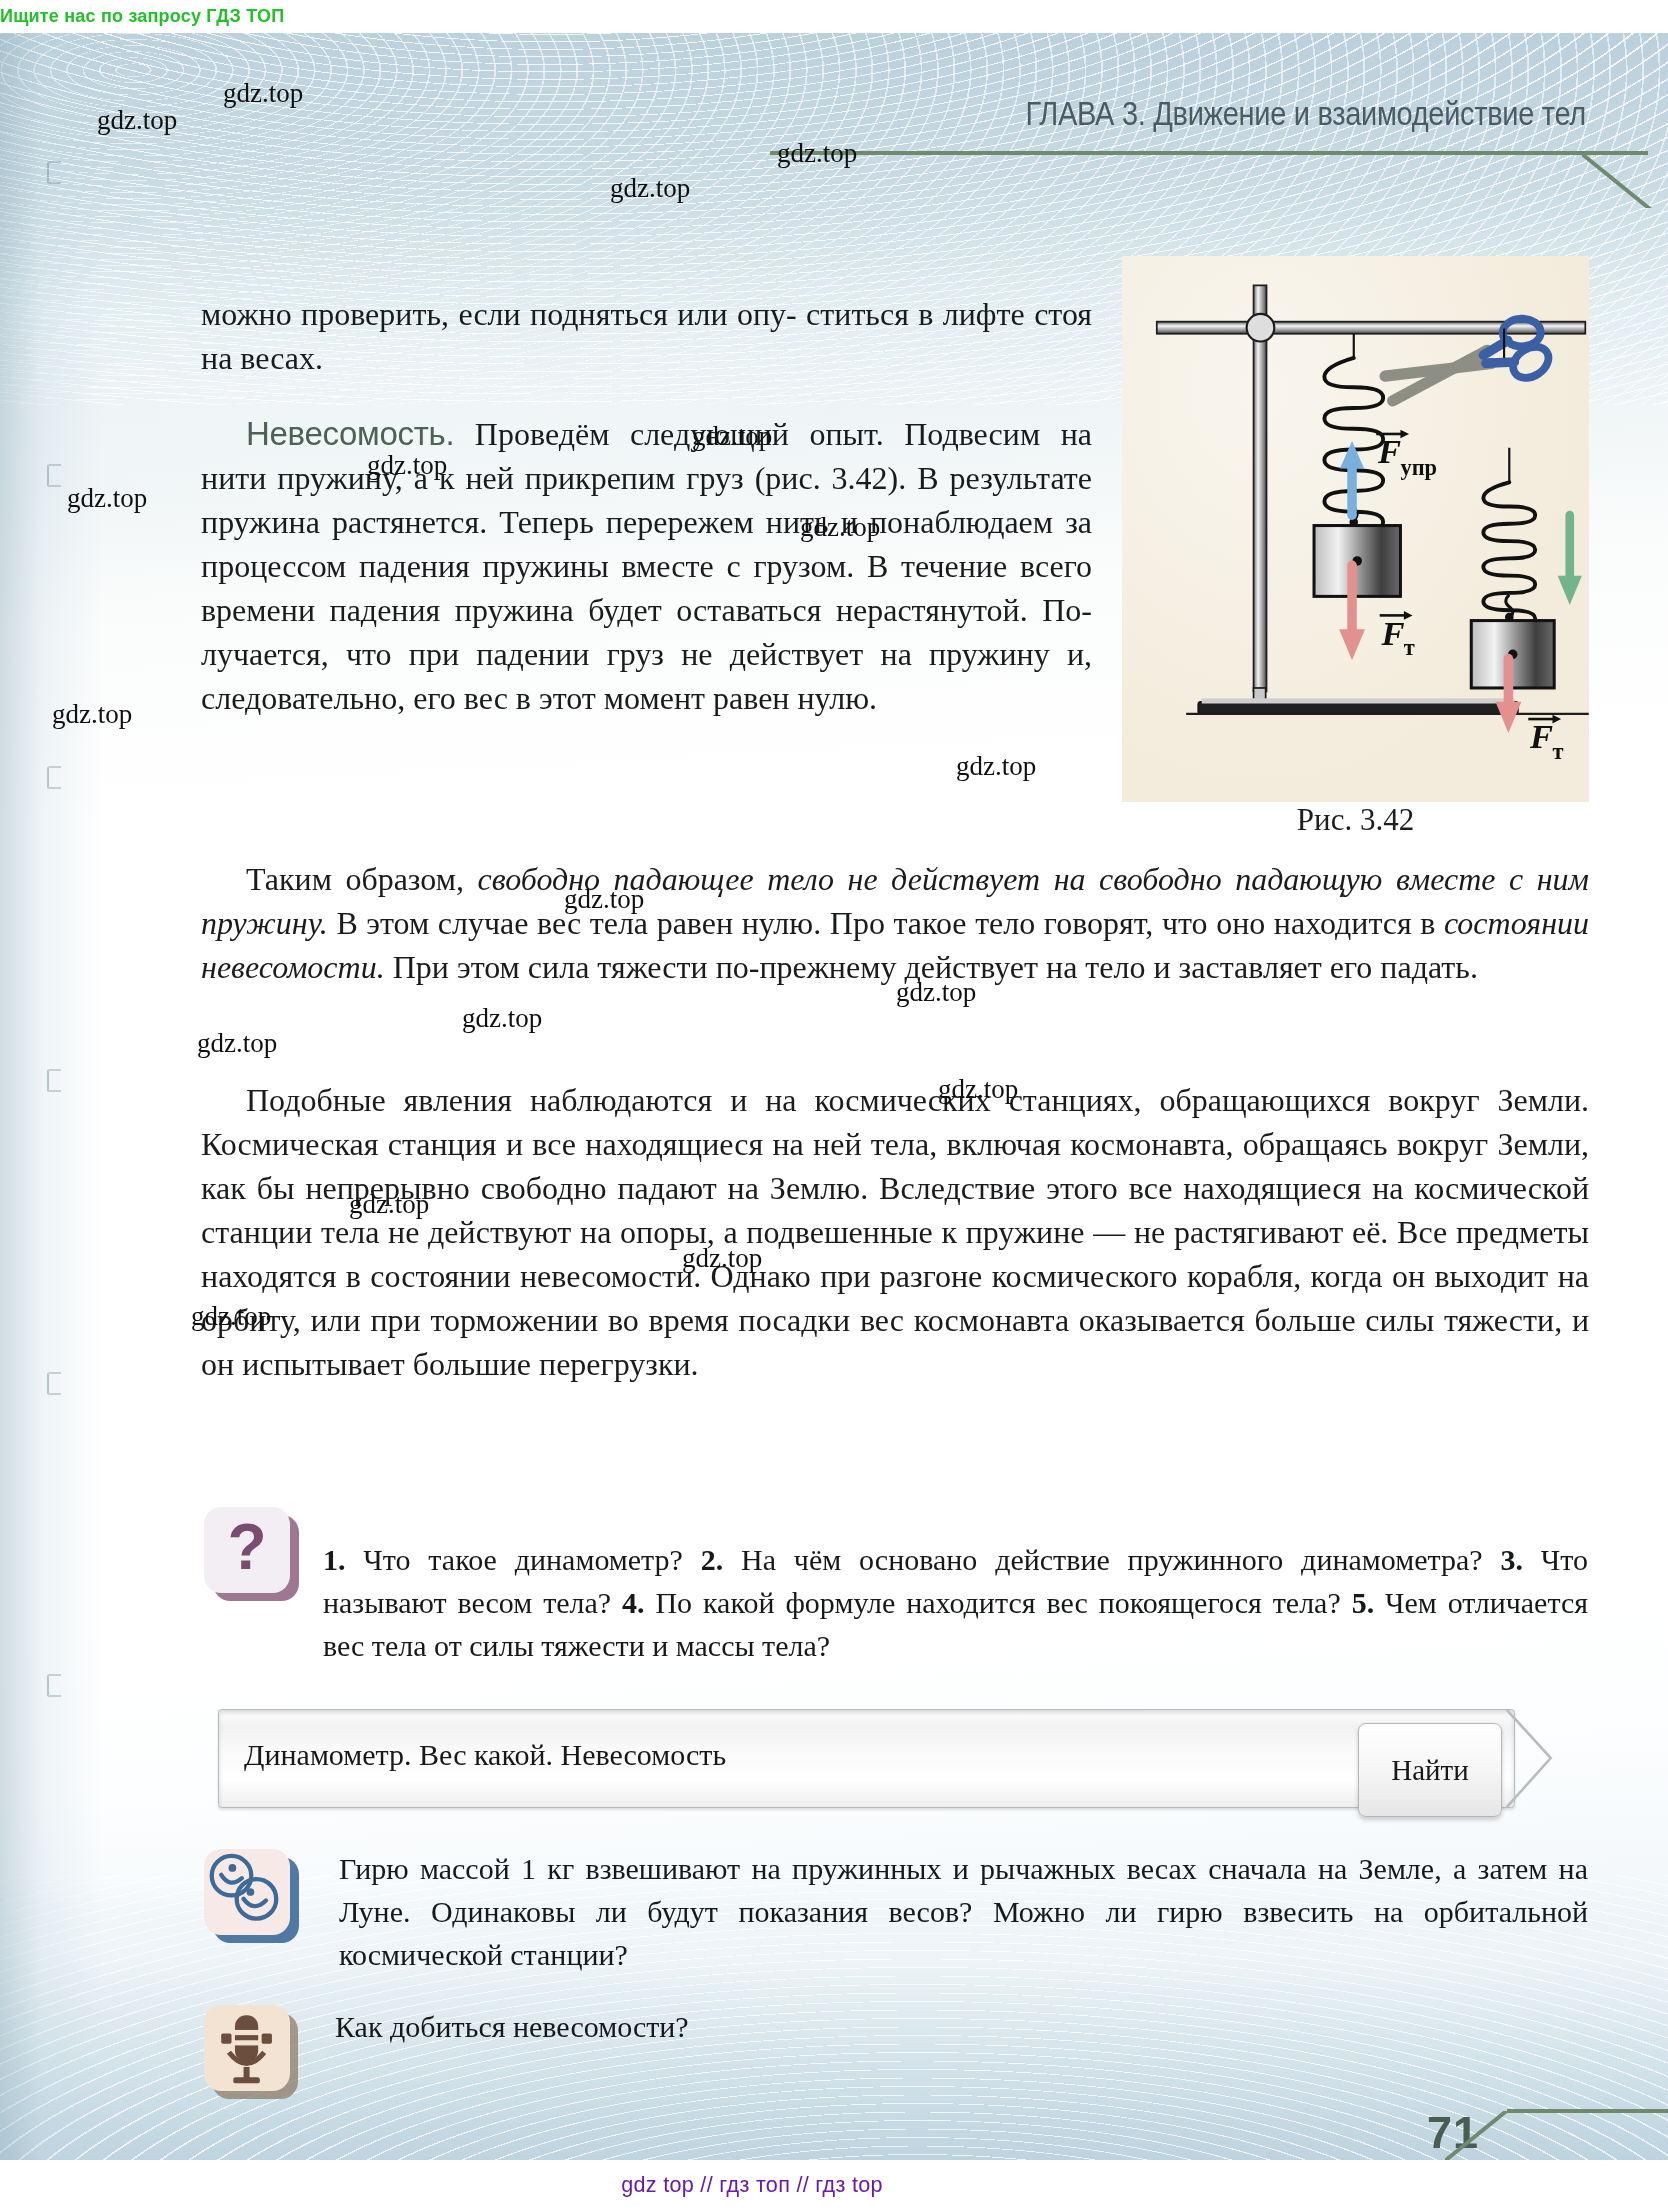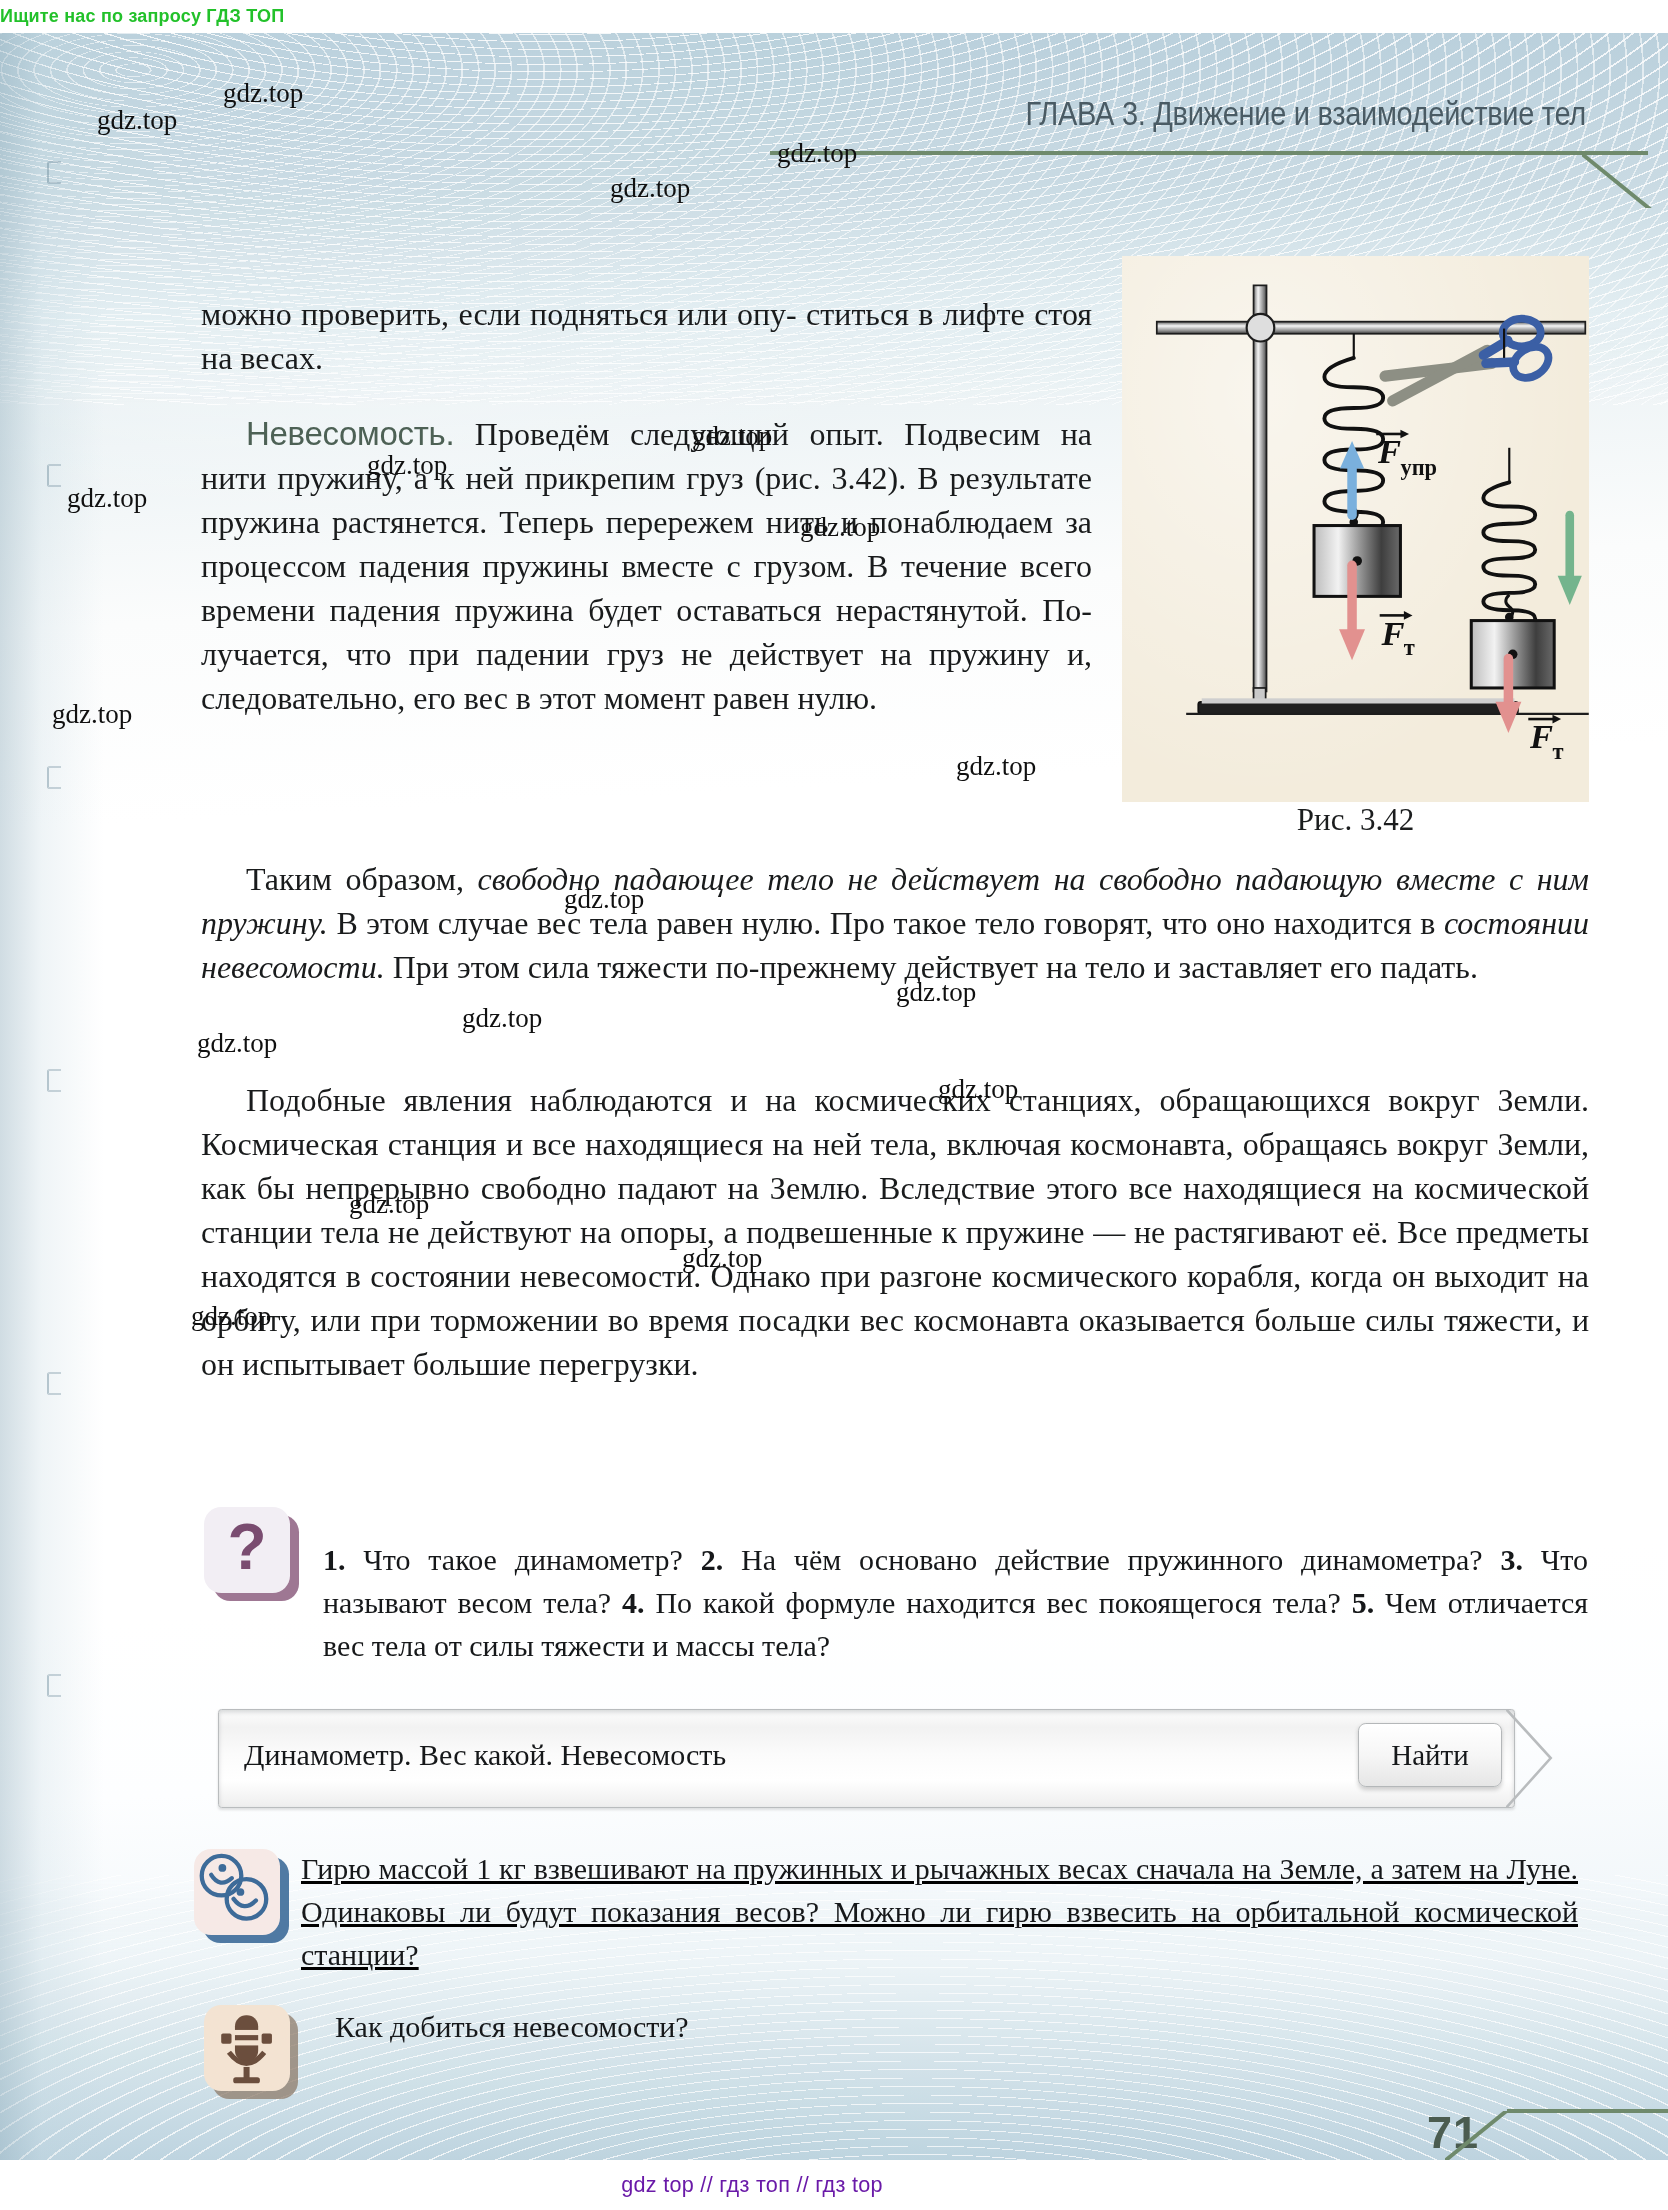--- a/index.html
+++ b/index.html
@@ -254,39 +254,38 @@
   .sb-input-text {
     position: absolute;
     left: 26px; top: 28.5px;
     font-size: 30px;
     color: #16181a;
     white-space: nowrap;
   }
   .sb-btn {
     position: absolute;
     left: 1140px; top: 14px;
-    width: 144px; height: 64px;
+    width: 144px; height: 94px;
     border-radius: 7.8px;
     background: linear-gradient(180deg,#ffffff 0%, #f6f6f6 50%, #e6e6e6 100%);
     border: 1.7px solid #b4b7b9;
     box-shadow: 0 2.6px 4.3px rgba(0,0,0,.18);
     display: flex; align-items: center; justify-content: center;
     font-size: 29px;
     color: #16181a;
   }
 
   
   .dblock {
     position: absolute;
-    left: 194px; top: 1814px;
+    left: 204px; top: 1814px;
     width: 1384px;
     z-index: 12;
     display: flex;
-    gap: 12px;
-    text-decoration: underline;
+    gap: 40px;
   }
   .icon-faces {
     flex: 0 0 auto;
     position: relative;
     width: 95px; height: 95px;
     margin-top: 1.7px;
   }
   .icon-faces .shadow {
     position: absolute; left: 8.6px; top: 8.6px;
     width: 86px; height: 86px;

